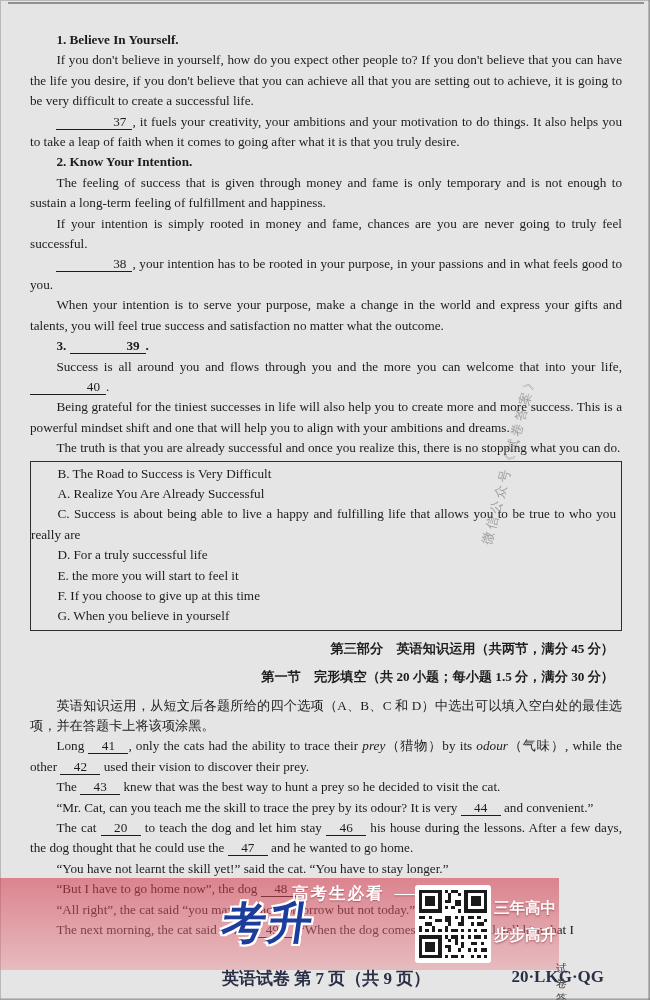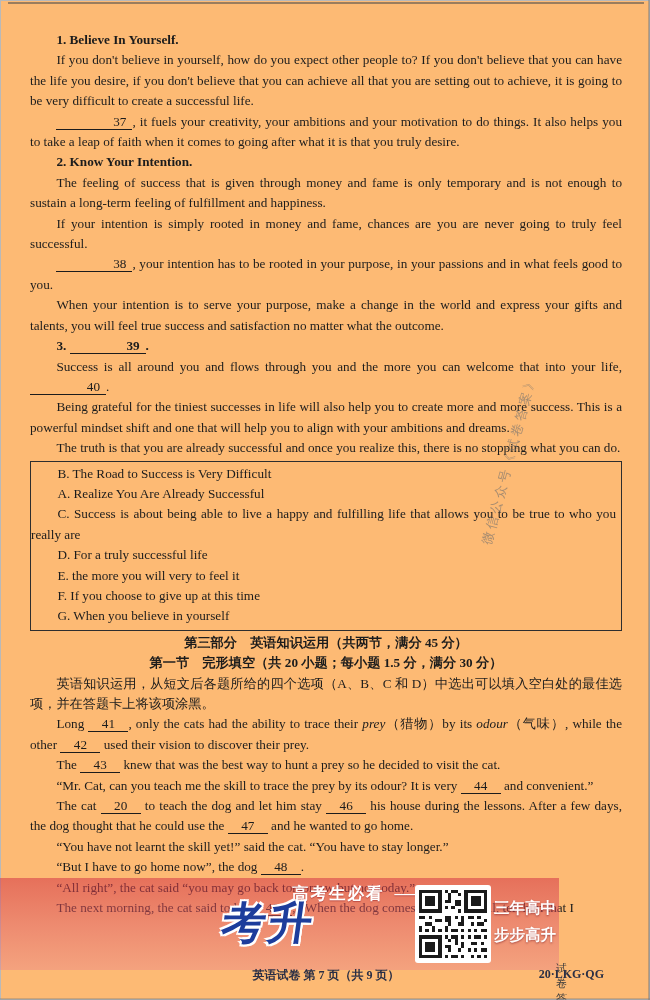--- a/index.html
+++ b/index.html
@@ -1,29 +1,29 @@
 <!DOCTYPE html>
 <html><head>
 <meta charset="utf-8">
 <style>
   html,body{margin:0;padding:0;background:#9a9a9a;}
   .page{
     position:relative;width:650px;height:1000px;margin:0 auto;
-    background:#fdba74;overflow:hidden;
+    background:#e5e5e5;overflow:hidden;
     font-family:"Liberation Serif","DejaVu Serif",serif;color:#1c1c1c;
     box-shadow:inset 0 0 0 1px #b9b9b9;
   }
   .edge-top{position:absolute;top:2px;left:8px;right:6px;height:2px;background:#4a4a4a;opacity:.55;}
   .edge-right{position:absolute;top:0;bottom:0;right:0;width:2px;background:#777;opacity:.45;}
   .edge-bottom{position:absolute;bottom:0;left:0;right:0;height:2px;background:#777;opacity:.35;}
 
   .content{position:absolute;top:30px;left:30px;width:592px;font-size:13.2px;line-height:20.4px;}
   p.para{margin:0;text-indent:2em;text-align:justify;}
   p.heading{font-weight:bold;}
-  p.h-cn{margin:0;font-weight:bold;text-align:center;}
+  p.h-cn{margin:8px;font-weight:bold;text-align:right;}
   .options-box{border:1.3px solid #2e2e2e;margin:2px 0;padding:2px 5px 3px 0;}
   .blank{
     display:inline-block;text-indent:0;text-align:center;
     border-bottom:1px solid #1c1c1c;min-width:34px;padding:0 3px;line-height:15px;
   }
   .blank.wide{min-width:64px;padding:0 6px;text-align:right;}
 
   .watermark{
     position:absolute;left:478px;top:542px;width:190px;
     transform:rotate(-75deg);transform-origin:0 0;
@@ -40,21 +40,21 @@
     color:#1d3d9c;transform:skewX(-8deg);letter-spacing:2px;
     text-shadow:2px 2px 0 #fff,-2px -2px 0 #fff,2px -2px 0 #fff,-2px 2px 0 #fff,0 2px 0 #fff,2px 0 0 #fff;
   }
   .qr{position:absolute;right:68px;top:7px;width:76px;height:78px;background:#fff;
     padding:4px;box-sizing:border-box;border-radius:3px;}
   .qr svg{display:block;width:100%;height:100%;}
   .banner-slogan{position:absolute;right:2px;top:16px;width:64px;color:#fff;font-weight:bold;
     font-size:15.5px;line-height:27px;text-align:center;text-shadow:0 1px 2px rgba(100,0,15,.5);}
   .banner-small{position:absolute;left:556px;top:83px;font-size:11px;color:#3c3c3c;letter-spacing:1px;}
 
-  .footer{position:absolute;left:30px;right:28px;top:967px;font-size:12px;font-weight:bold;color:#2a2f45;}
+  .footer{position:absolute;left:30px;right:28px;top:967px;font-size:17px;font-weight:bold;color:#2a2f45;}
   .footer-center{display:block;text-align:center;}
   .footer-right{position:absolute;right:18px;top:0;}
   i{font-style:italic;}
 </style>
 </head>
 <body>
 
 <div class="page">
   <div class="edge-top"></div>
   <div class="edge-right"></div>
@@ -75,21 +75,21 @@
         <p class="para">Being grateful for the tiniest successes in life will also help you to create more and more success. This is a powerful mindset shift and one that will help you to align with your ambitions and dreams.</p>
         <p class="para">The truth is that you are already successful and once you realize this, there is no stopping what you can do.</p>
       </div>
 
     <div class="options-box">
       <div id="options-list">
           <p class="para">B. The Road to Success is Very Difficult</p>
           <p class="para">A. Realize You Are Already Successful</p>
           <p class="para">C. Success is about being able to live a happy and fulfilling life that allows you to be true to who you really are</p>
           <p class="para">D. For a truly successful life</p>
-          <p class="para">E. the more you will very to feel it</p>
+          <p class="para">E. the more you will start to feel it</p>
           <p class="para">F. If you choose to give up at this time</p>
           <p class="para">G. When you believe in yourself</p>
         </div>
     </div>
 
     <p class="h-cn">第三部分　英语知识运用（共两节，满分 45 分）</p>
     <p class="h-cn">第一节　完形填空（共 20 小题；每小题 1.5 分，满分 30 分）</p>
     <p class="para">英语知识运用，从短文后各题所给的四个选项（A、B、C 和 D）中选出可以填入空白处的最佳选项，并在答题卡上将该项涂黑。</p>
 
     <div id="cloze-paragraphs">

